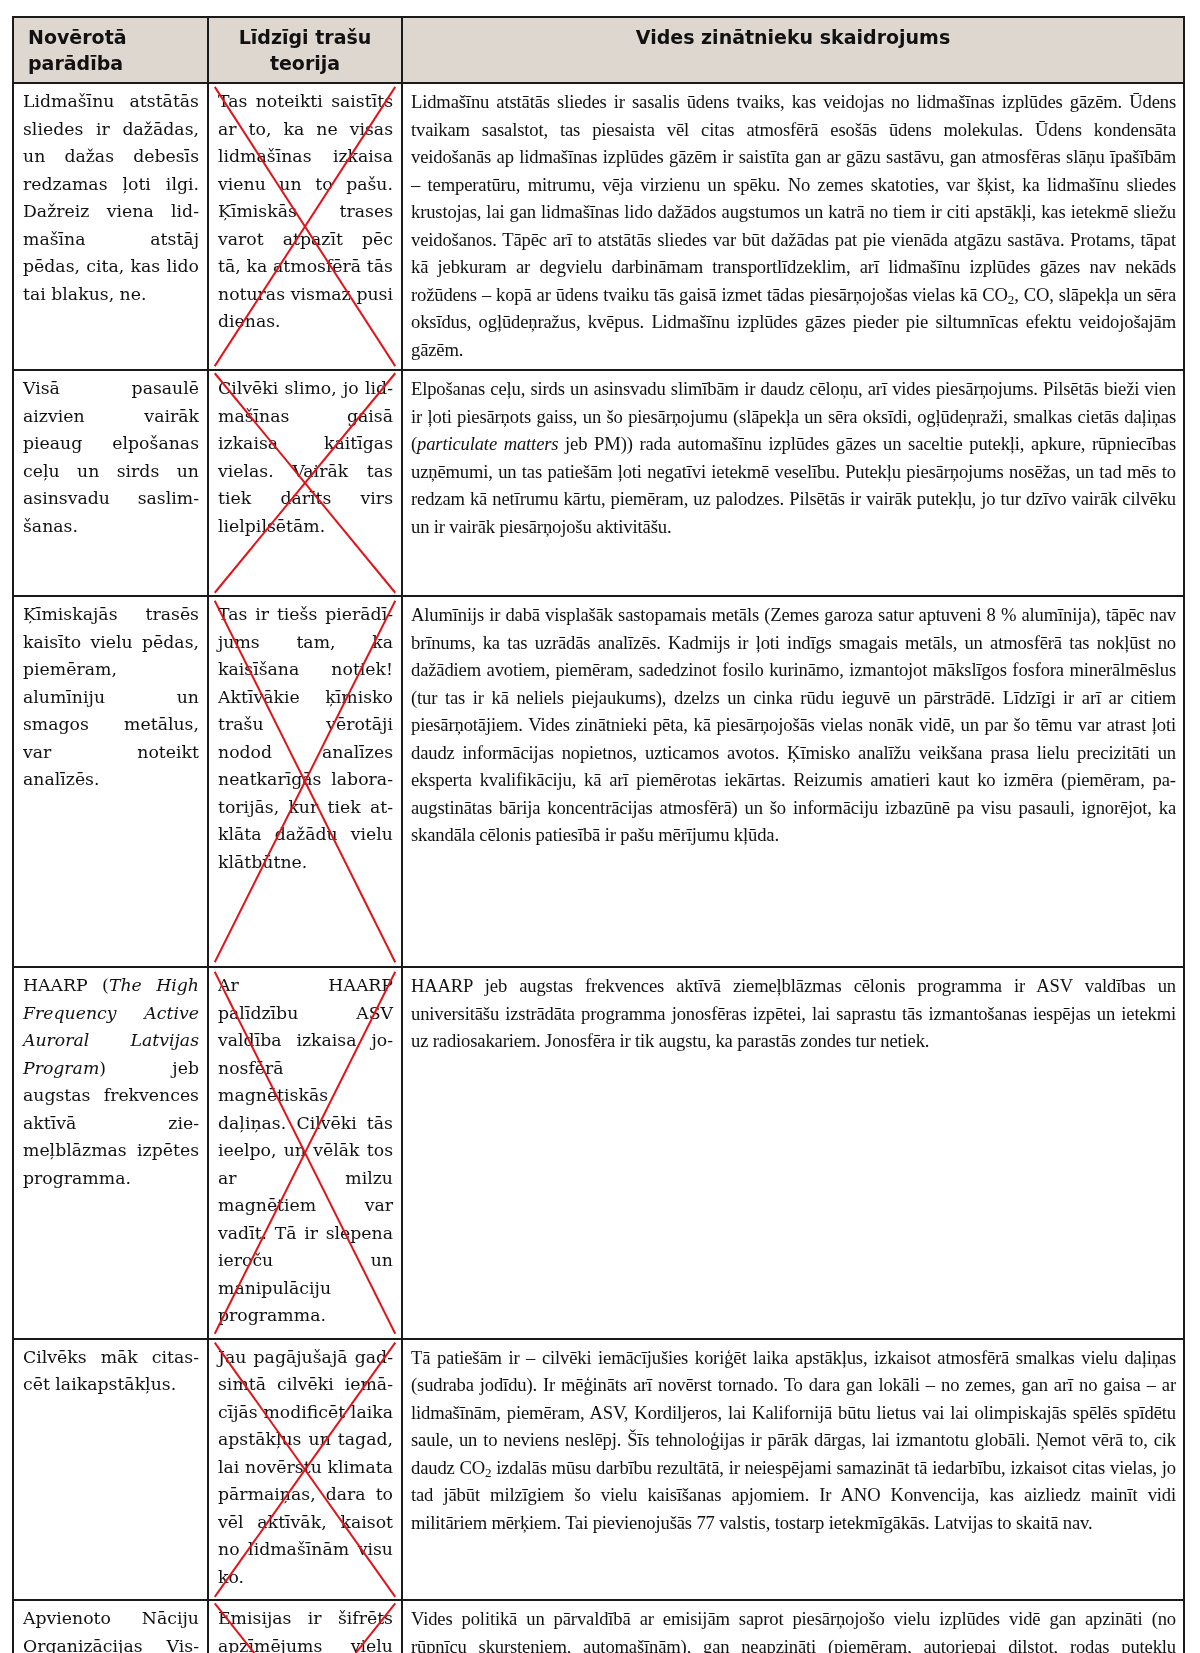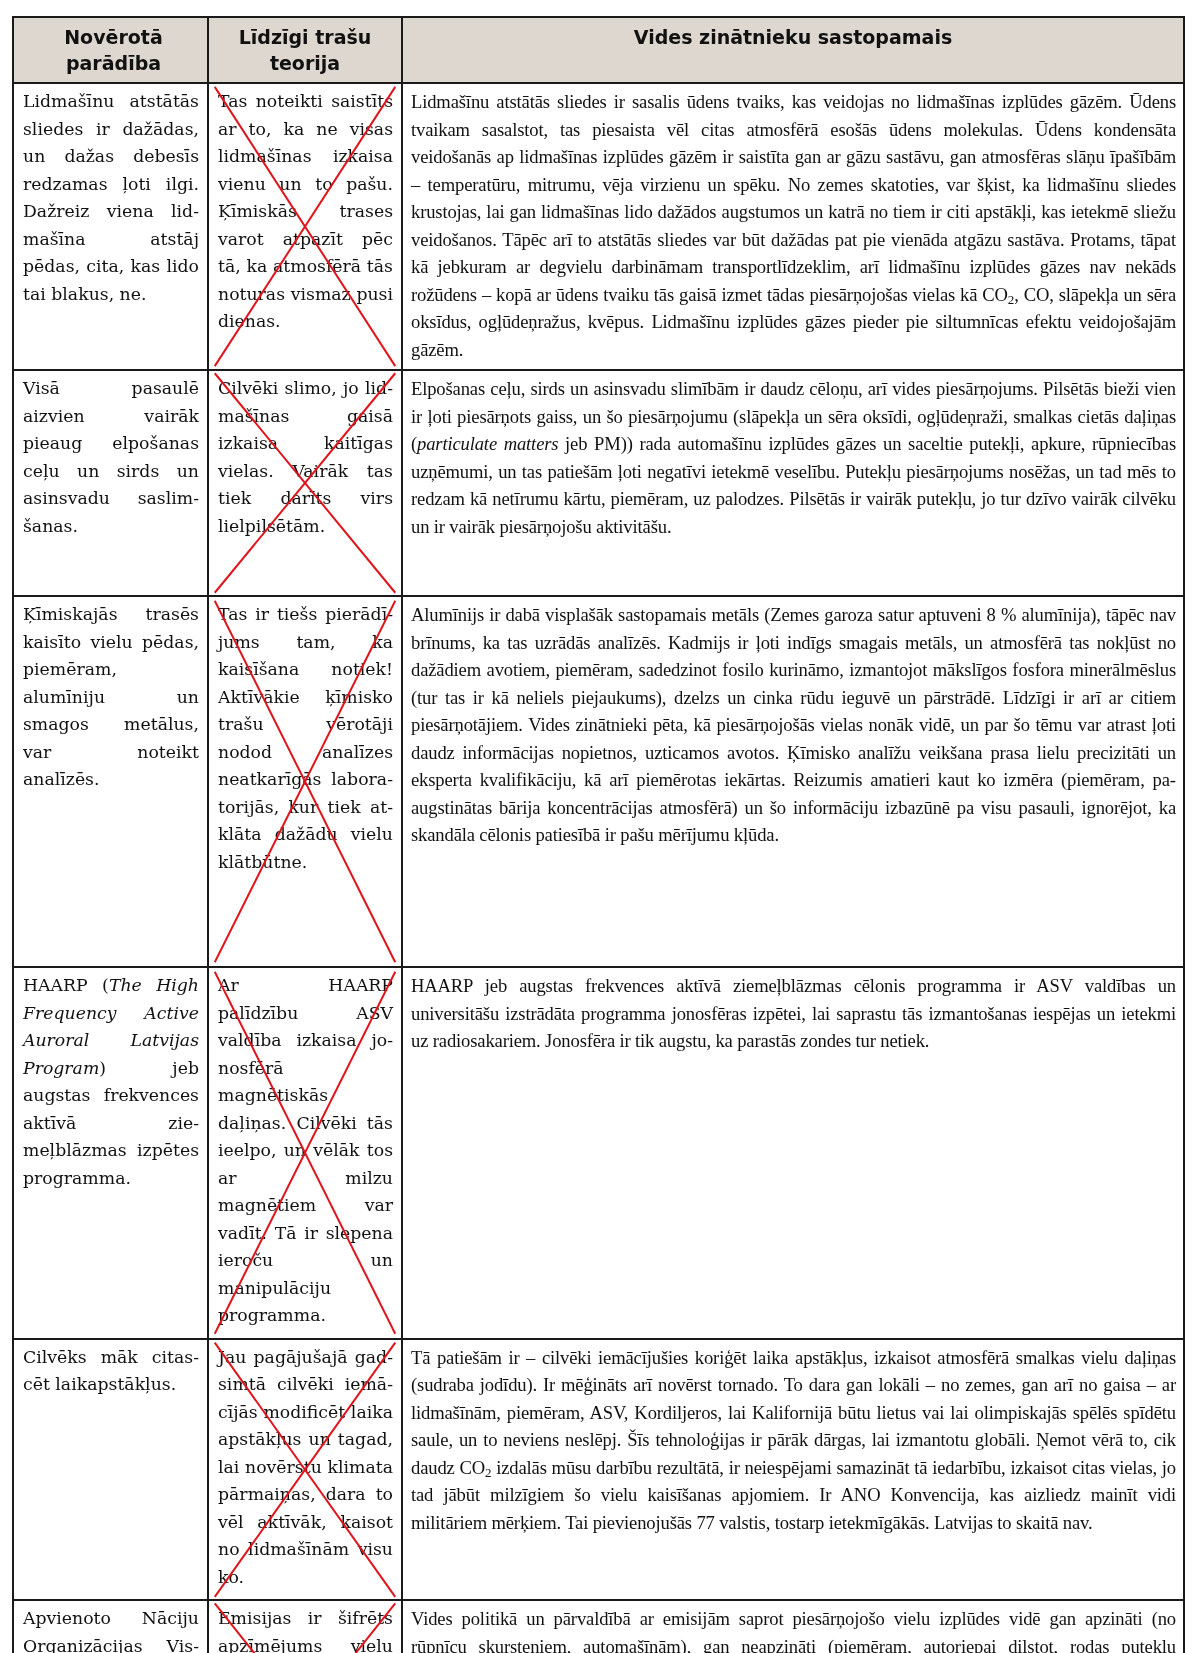--- a/index.html
+++ b/index.html
@@ -10,21 +10,21 @@
     font-family: "DejaVu Serif", "Liberation Serif", serif;
     color: #111;
   }
   .tbl th, .tbl td { border: 2px solid #1a1a1a; vertical-align: top; }
   .tbl th {
     background: #ded7cf;
     font-family: "DejaVu Sans", "Liberation Sans", sans-serif;
     font-weight: bold; font-size: 19px; line-height: 26px;
     padding: 6px 8px; height: 52px; text-align: center;
   }
-  .tbl th.c1 { text-align: center; padding-left: 14px; }
+  .tbl th.c1 { text-align: left; padding-left: 14px; }
   .c1 { width: 195px; }
   .c2 { width: 194px; }
   .c3 { width: auto; }
   td.obs, td.theory {
     font-size: 17.3px; line-height: 27.5px; text-align: justify; hyphens: manual;
     padding: 4px 8px 8px 9px;
   }
   td.expl {
     font-family: "Liberation Sans Narrow", "Liberation Serif", serif;
     font-size: 18.6px; line-height: 27.5px; text-align: justify;
@@ -42,21 +42,21 @@
 <table class="tbl">
   <colgroup>
       <col class="c1">
       <col class="c2">
       <col class="c3">
     </colgroup>
   <thead>
     <tr>
       <th class="c1">Novērotā parādība</th>
       <th class="c2">Līdzīgi trašu teorija</th>
-      <th class="c3">Vides zinātnieku sastopamais</th>
+      <th class="c3">Vides zinātnieku skaidrojums</th>
     </tr>
   </thead>
   <tbody>
 
     <tr style="height:248px">
       <td class="obs">Lidmašīnu atstātās sliedes ir dažādas, un dažas debesīs redzamas ļoti ilgi. Dažreiz viena lid­mašīna atstāj pēdas, cita, kas lido tai bla­kus, ne.</td>
       <td class="theory">
         <span>Tas noteikti saistīts ar to, ka ne visas lid­mašīnas izkaisa vienu un to pašu. Ķīmiskās trases varot atpazīt pēc tā, ka atmosfērā tās noturas vismaz pusi dienas.</span>
         <svg class="cross" preserveAspectRatio="none" viewBox="0 0 100 100">
             <line x1="3" y1="1" x2="97" y2="99" vector-effect="non-scaling-stroke" style="stroke: rgb(224, 20, 27);"></line>

